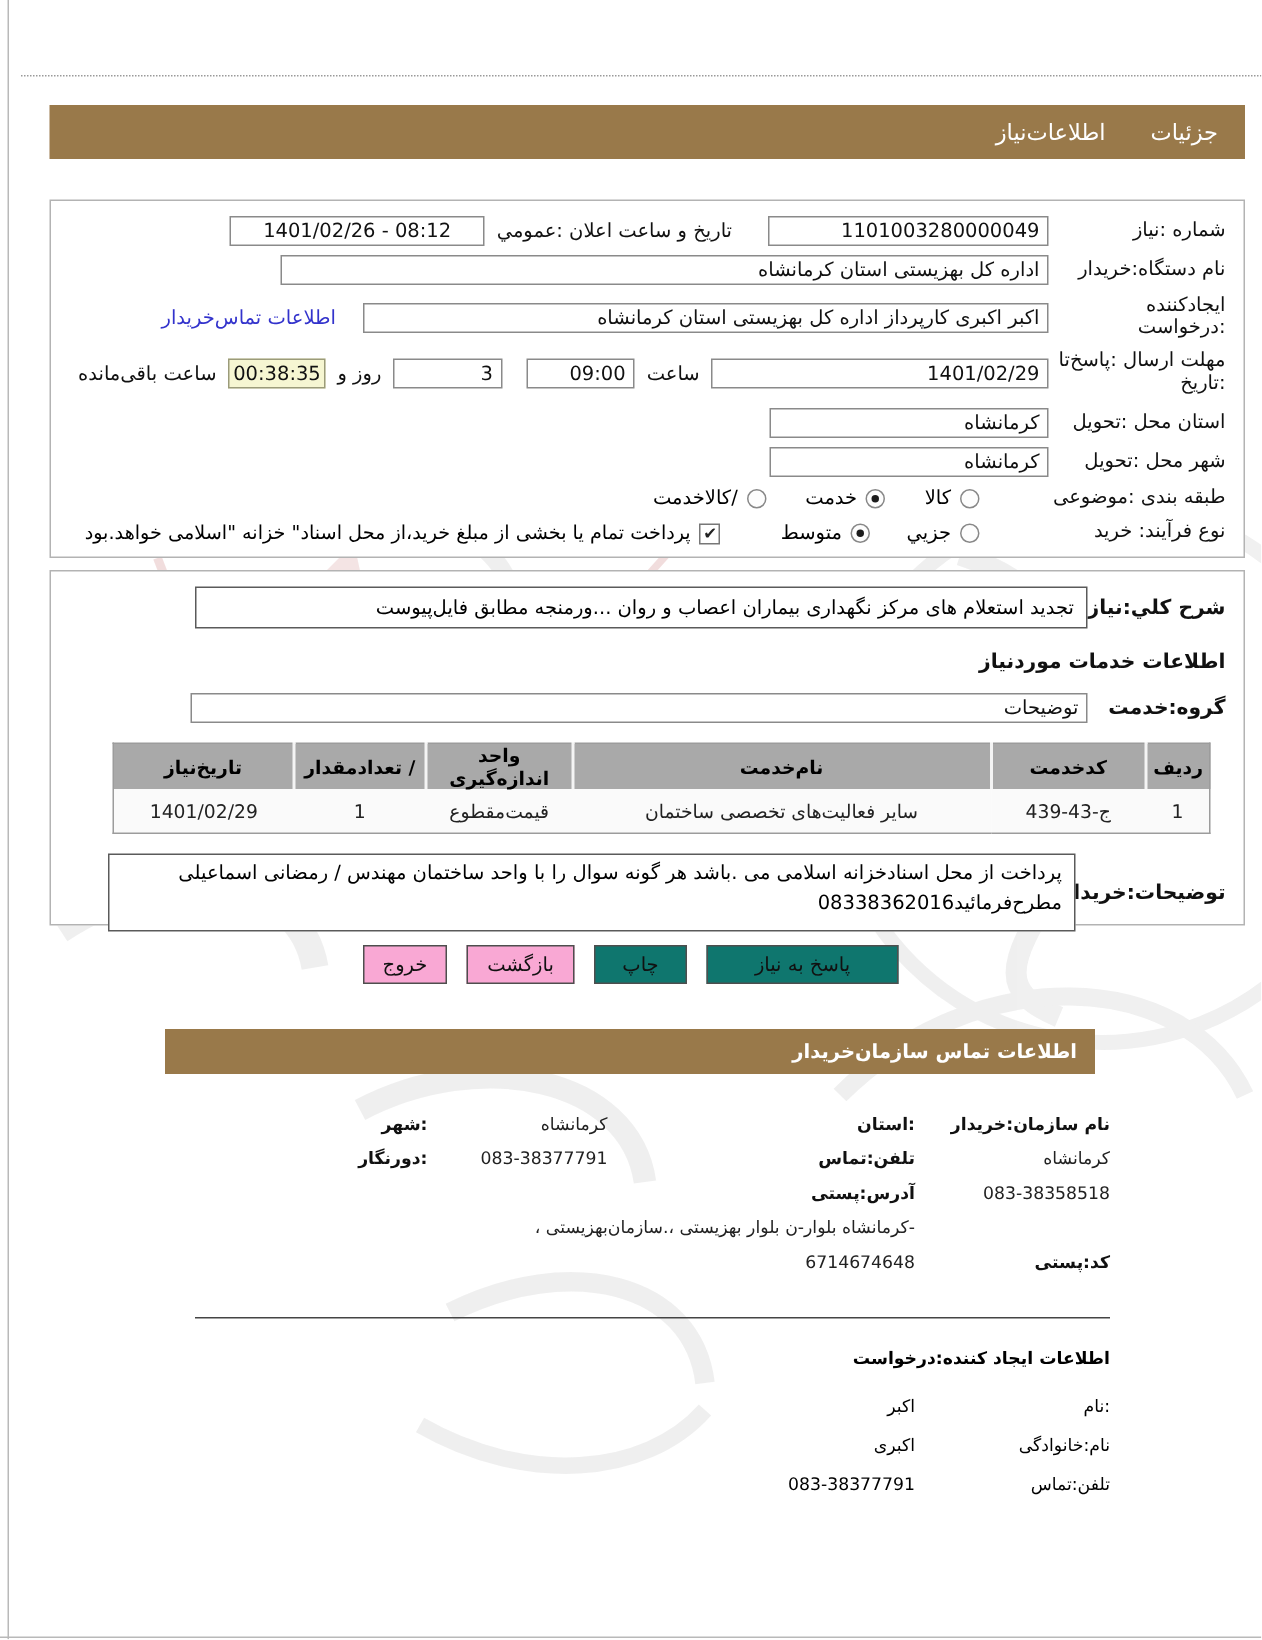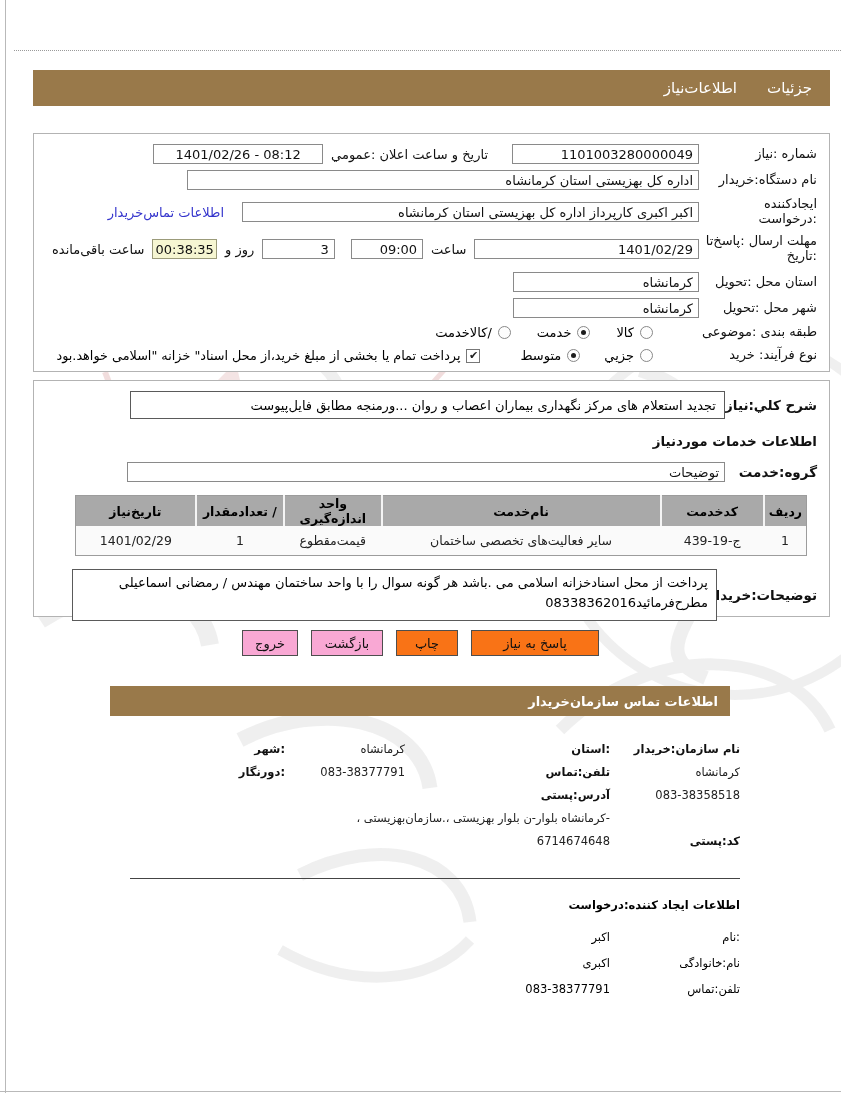--- a/index.html
+++ b/index.html
@@ -42,21 +42,21 @@
   .blabel { font-weight:bold; font-size:13.5px; color:#111; }
   .descbox { border:1px solid #5a5a5a; background:#fff; font-size:13px; padding:3px 8px; }
 
   table.svc { border-collapse:collapse; width:732px; margin:0 10px 0 0; font-size:12.5px; border:1px solid #9c9c9c; }
   table.svc th { background:#a9a9a9; color:#000; font-weight:bold; height:24px; border-left:2px solid #f4f4f4; text-align:center; padding:0 4px; }
   table.svc th:last-child { border-left:none; }
   table.svc td { background:#fafafa; height:29px; text-align:center; padding:0 4px; color:#222; }
 
   .actions { left:0; top:630px; width:841px; display:flex; flex-direction:row; justify-content:center; align-items:center; gap:13px; direction:rtl; }
   .btn { height:26px; border:1px solid #4e4e4e; font-size:13px; color:#111; display:flex; align-items:center; justify-content:center; cursor:pointer; font-family:inherit; }
-  .btn.green { background:#f97316; }
+  .btn.green { background:#0f766e; }
   .btn.pink  { background:#f9a8d4; }
 
   .band2 { left:110px; top:686px; width:620px; height:30px; display:flex; align-items:center; padding-right:12px; font-size:13px; font-weight:bold; }
 
   .grid4 { left:100px; top:742px; width:640px; display:grid; grid-template-columns:130px 205px 120px 185px; row-gap:9px; font-size:11.5px; direction:rtl; align-items:center; }
   .grid4 .glabel { font-weight:bold; color:#111; }
   .grid4 .gval { color:#222; padding-left:8px; }
   .span3 { grid-column:2 / 5; }
 
   .hr-line { left:130px; top:878px; width:610px; border-top:1px solid #444; height:0; }
@@ -198,21 +198,21 @@
           <th style="width:108px">کدخدمت</th>
           <th style="width:305px">نام‌خدمت</th>
           <th style="width:100px">واحد اندازه‌گیری</th>
           <th style="width:90px">/ تعدادمقدار</th>
           <th style="width:125px">تاریخ‌نیاز</th>
         </tr>
       </thead>
       <tbody>
         <tr>
           <td>1</td>
-          <td>ج-19-439</td>
+          <td>ج-43-439</td>
           <td>سایر فعالیت‌های تخصصی ساختمان</td>
           <td>قیمت‌مقطوع</td>
           <td>1</td>
           <td class="ltr">1401/02/29</td>
         </tr>
       </tbody>
     </table>
 
     <div class="frow" style="margin-top:13px;">
       <div class="blabel" style="width:100px; flex:0 0 100px;">توضیحات:خریدار</div>

